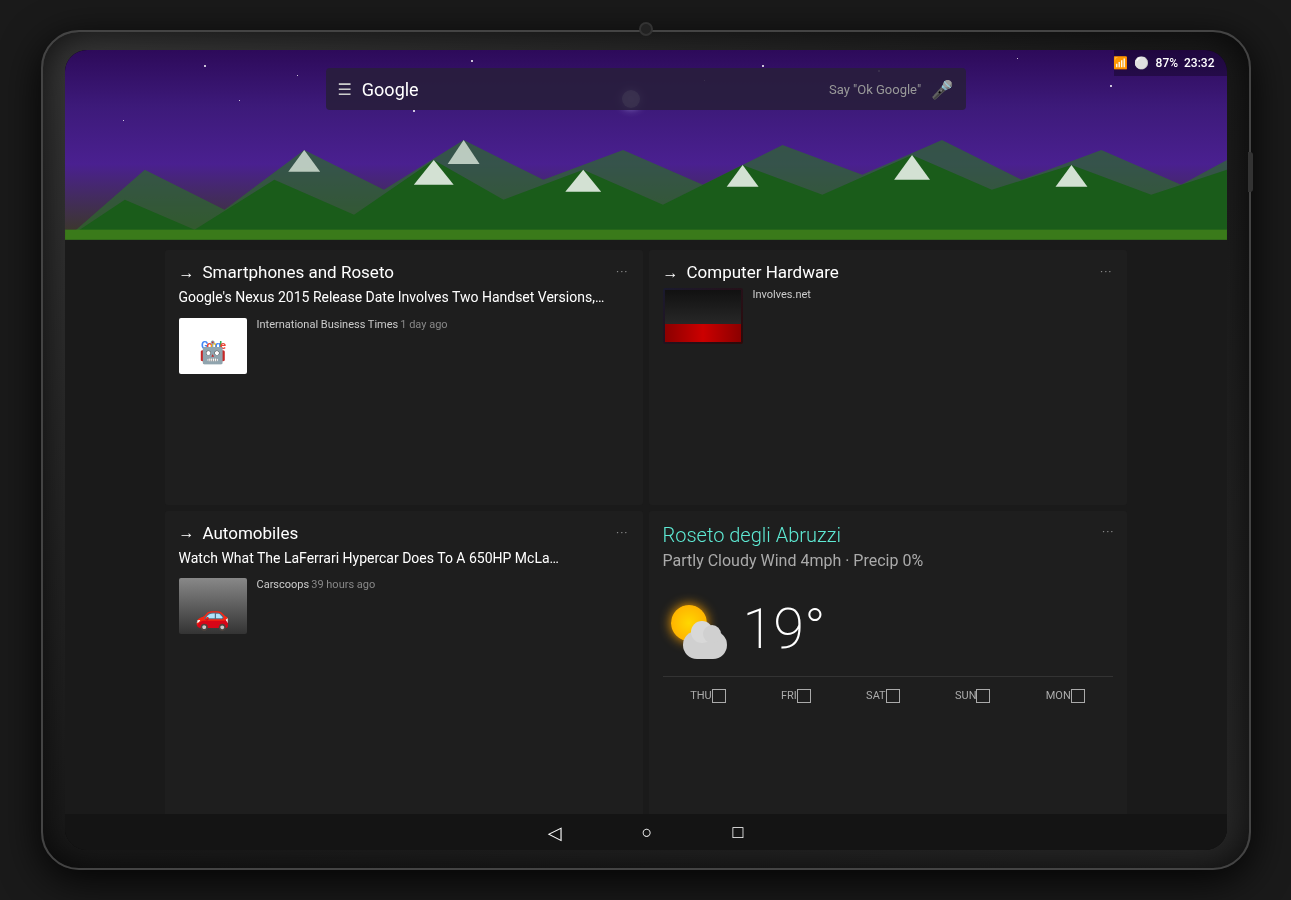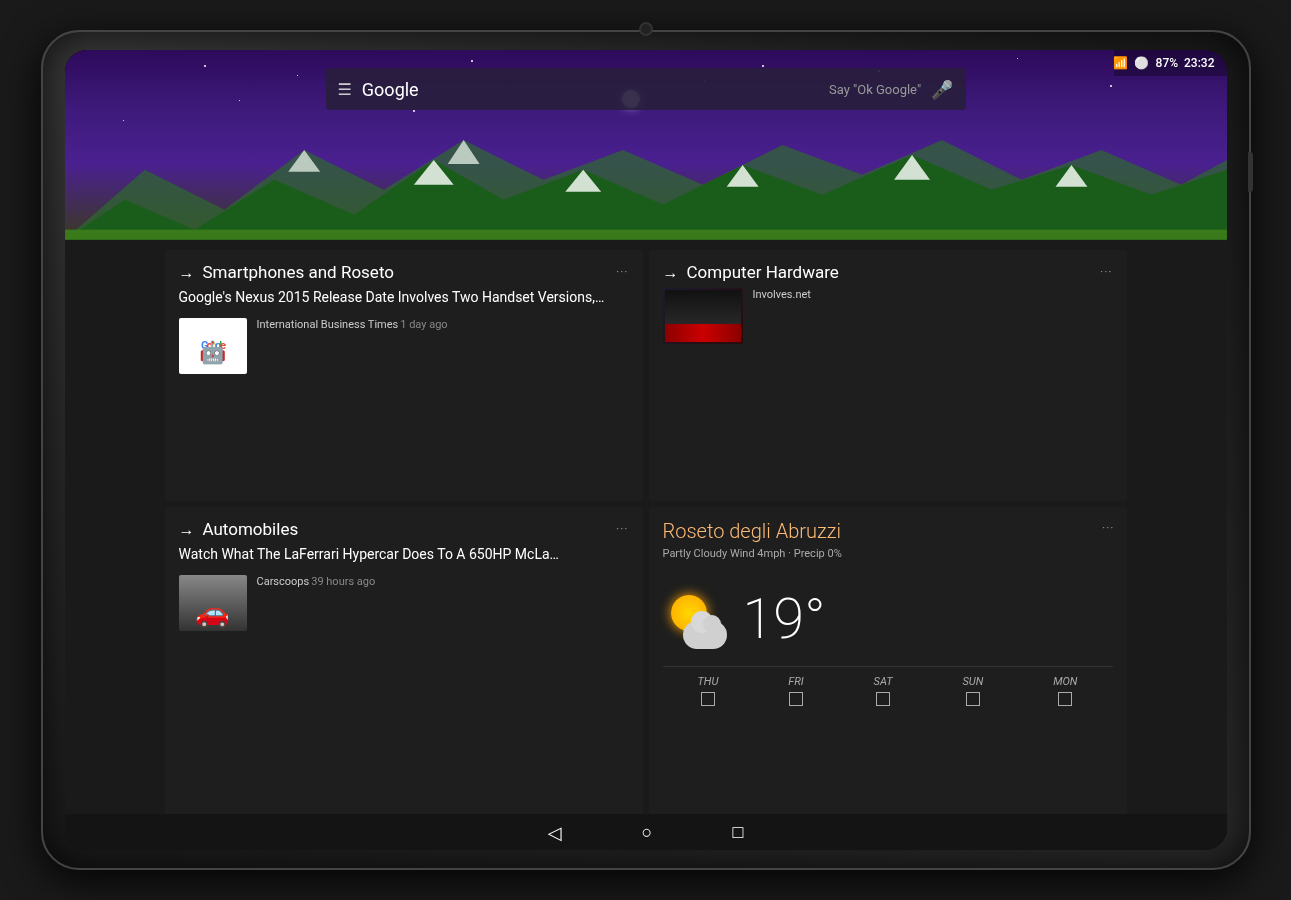--- a/index.html
+++ b/index.html
@@ -236,28 +236,28 @@
     }
     
     .weather-card {
       background: #1e1e1e;
       border-radius: 3px;
       overflow: hidden;
       position: relative;
       padding: 12px 14px;
     }
     .weather-city {
-      color: #fdba74;
+      color: #5eead4;
       font-size: 20px;
       font-weight: 300;
       margin-bottom: 4px;
     }
     .weather-subtitle {
       color: #aaa;
-      font-size: 11px;
+      font-size: 16px;
       margin-bottom: 26px;
     }
     .weather-main {
       display: flex;
       align-items: center;
       gap: 16px;
       margin-bottom: 14px;
     }
     .weather-icon-sun {
       width: 64px;
@@ -310,25 +310,24 @@
     }
     .weather-days {
       display: flex;
       justify-content: space-around;
       align-items: center;
       border-top: 1px solid #333;
       padding-top: 8px;
     }
     .weather-day {
       display: flex;
-      flex-direction: column;
+      flex-direction: row;
       align-items: center;
       color: #aaa;
       font-size: 11px;
-      font-style: italic;
     }
     .day-square {
       width: 14px;
       height: 14px;
       border: 1px solid #aaa;
       margin: 4px 0;
     }
     
     .nav-bar {
       position: absolute;

